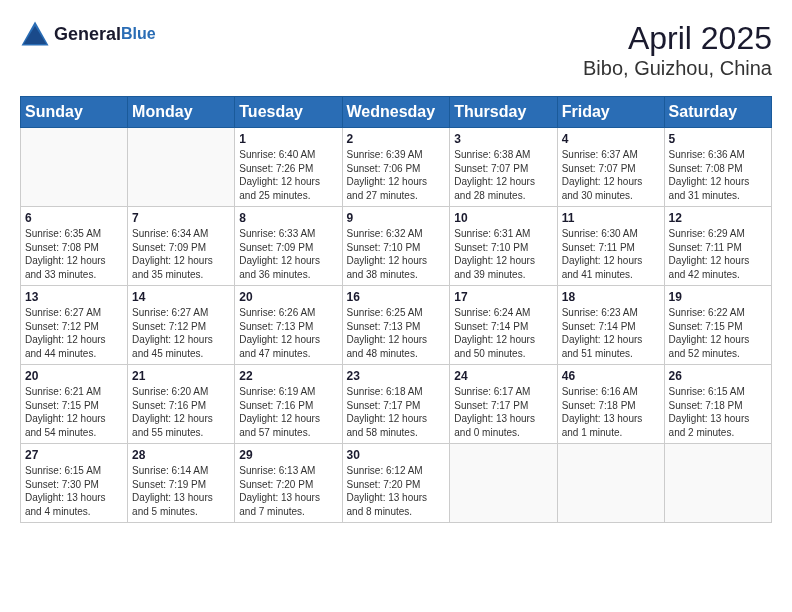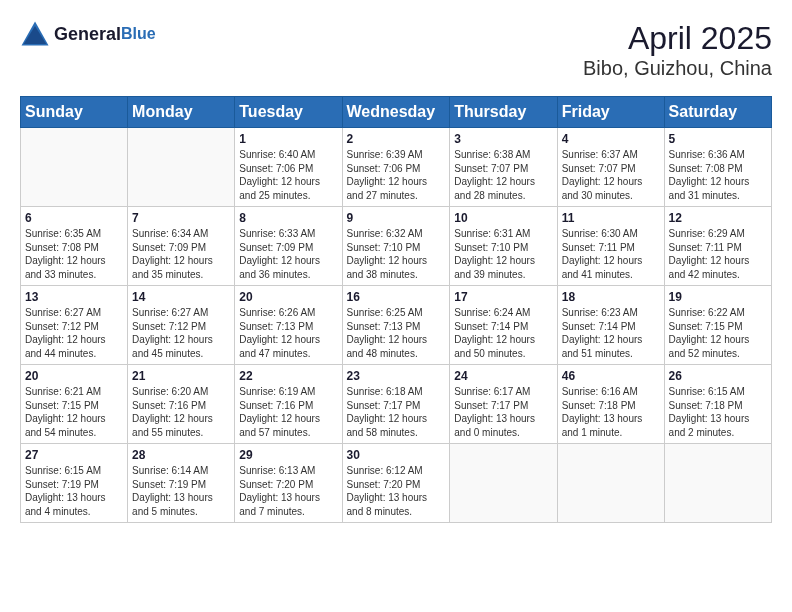--- a/index.html
+++ b/index.html
@@ -125,21 +125,21 @@
         <th>Saturday</th>
       </tr>
   </thead>
   <tbody id="calendar-body">
   <tr>
         <td class="empty"></td>
         <td class="empty"></td>
         <td>
           <span class="day-number">1</span>
           <div class="cell-content">Sunrise: 6:40 AM
-Sunset: 7:06 PM
+Sunset: 7:26 PM
 Daylight: 12 hours and 25 minutes.</div>
         </td>
         <td>
           <span class="day-number">2</span>
           <div class="cell-content">Sunrise: 6:39 AM
 Sunset: 7:06 PM
 Daylight: 12 hours and 27 minutes.</div>
         </td>
         <td>
           <span class="day-number">3</span>
@@ -289,21 +289,21 @@
           <span class="day-number">26</span>
           <div class="cell-content">Sunrise: 6:15 AM
 Sunset: 7:18 PM
 Daylight: 13 hours and 2 minutes.</div>
         </td>
       </tr>
       <tr>
         <td>
           <span class="day-number">27</span>
           <div class="cell-content">Sunrise: 6:15 AM
-Sunset: 7:19 PM
+Sunset: 7:30 PM
 Daylight: 13 hours and 4 minutes.</div>
         </td>
         <td>
           <span class="day-number">28</span>
           <div class="cell-content">Sunrise: 6:14 AM
 Sunset: 7:19 PM
 Daylight: 13 hours and 5 minutes.</div>
         </td>
         <td>
           <span class="day-number">29</span>

